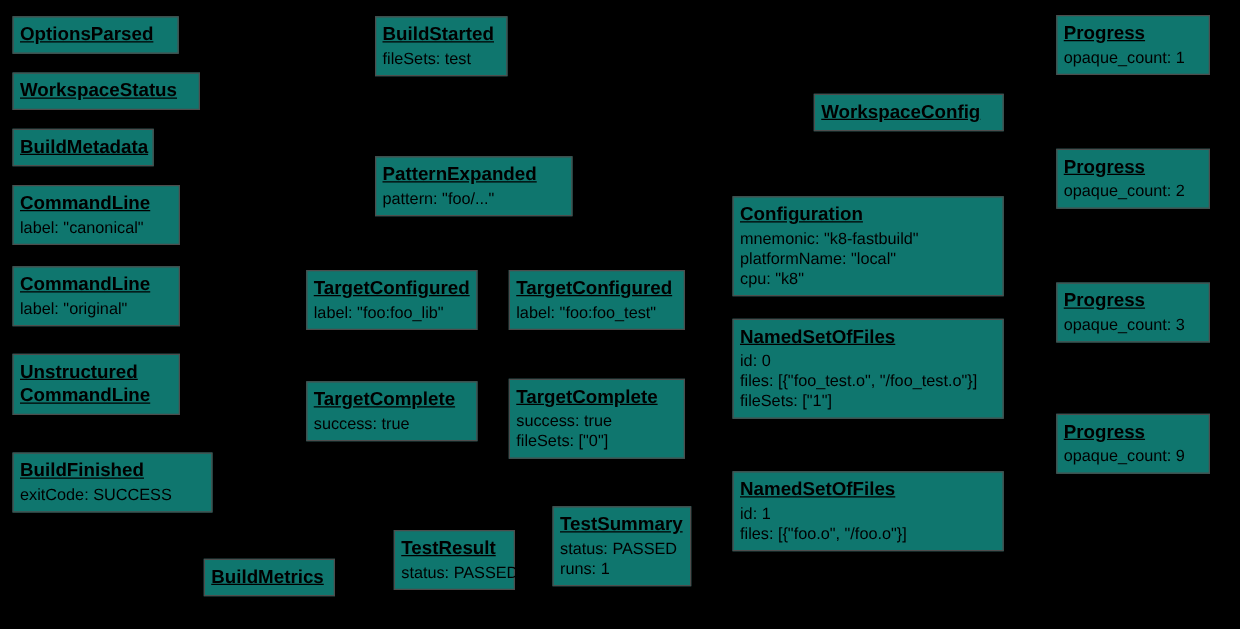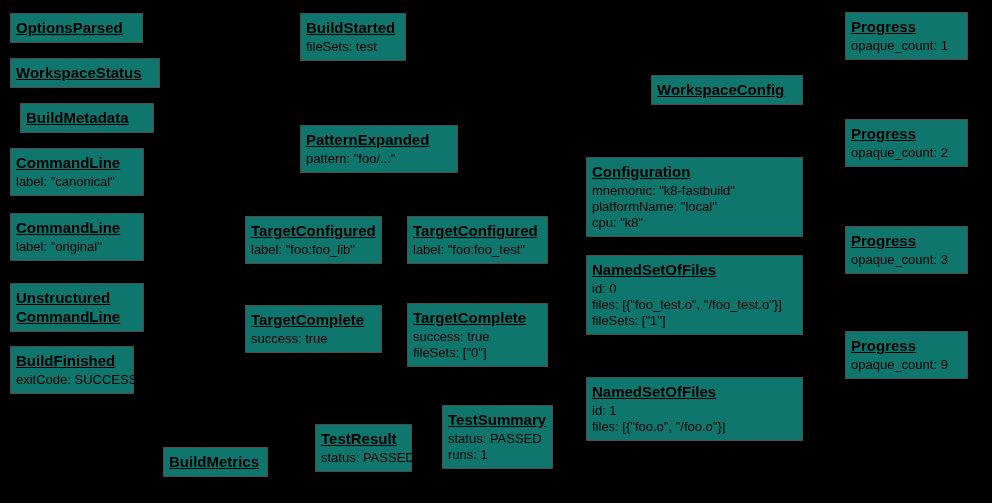--- a/index.html
+++ b/index.html
@@ -43,40 +43,40 @@
 <div class="canvas">
 
   <div class="node" style="left:10px;top:13px;width:133px">
     <div class="title">OptionsParsed</div>
   </div>
 
   <div class="node" style="left:10px;top:58px;width:150px">
     <div class="title">WorkspaceStatus</div>
   </div>
 
-  <div class="node" style="left:20px;top:103px;width:134px">
+  <div class="node" style="left:10px;top:103px;width:113px">
     <div class="title">BuildMetadata</div>
   </div>
 
   <div class="node" style="left:10px;top:148px;width:134px">
     <div class="title">CommandLine</div>
     <div class="body">label: "canonical"</div>
   </div>
 
   <div class="node" style="left:10px;top:213px;width:134px">
     <div class="title">CommandLine</div>
     <div class="body">label: "original"</div>
   </div>
 
   <div class="node" style="left:10px;top:283px;width:134px">
     <div class="title">Unstructured
 CommandLine</div>
   </div>
 
-  <div class="node" style="left:10px;top:346px;width:124px">
+  <div class="node" style="left:10px;top:362px;width:160px">
     <div class="title">BuildFinished</div>
     <div class="body">exitCode: SUCCESS</div>
   </div>
 
 
   <div class="node" style="left:163px;top:447px;width:105px">
     <div class="title">BuildMetrics</div>
   </div>
 
   <div class="node" style="left:300px;top:13px;width:106px">

